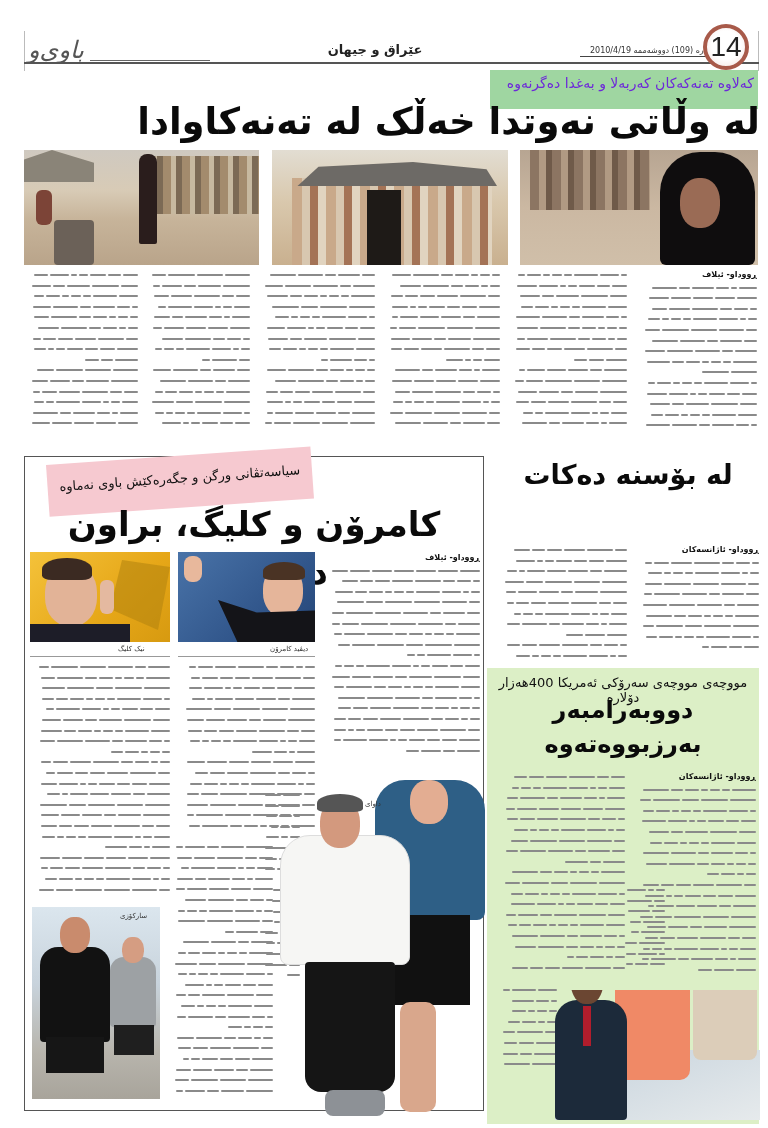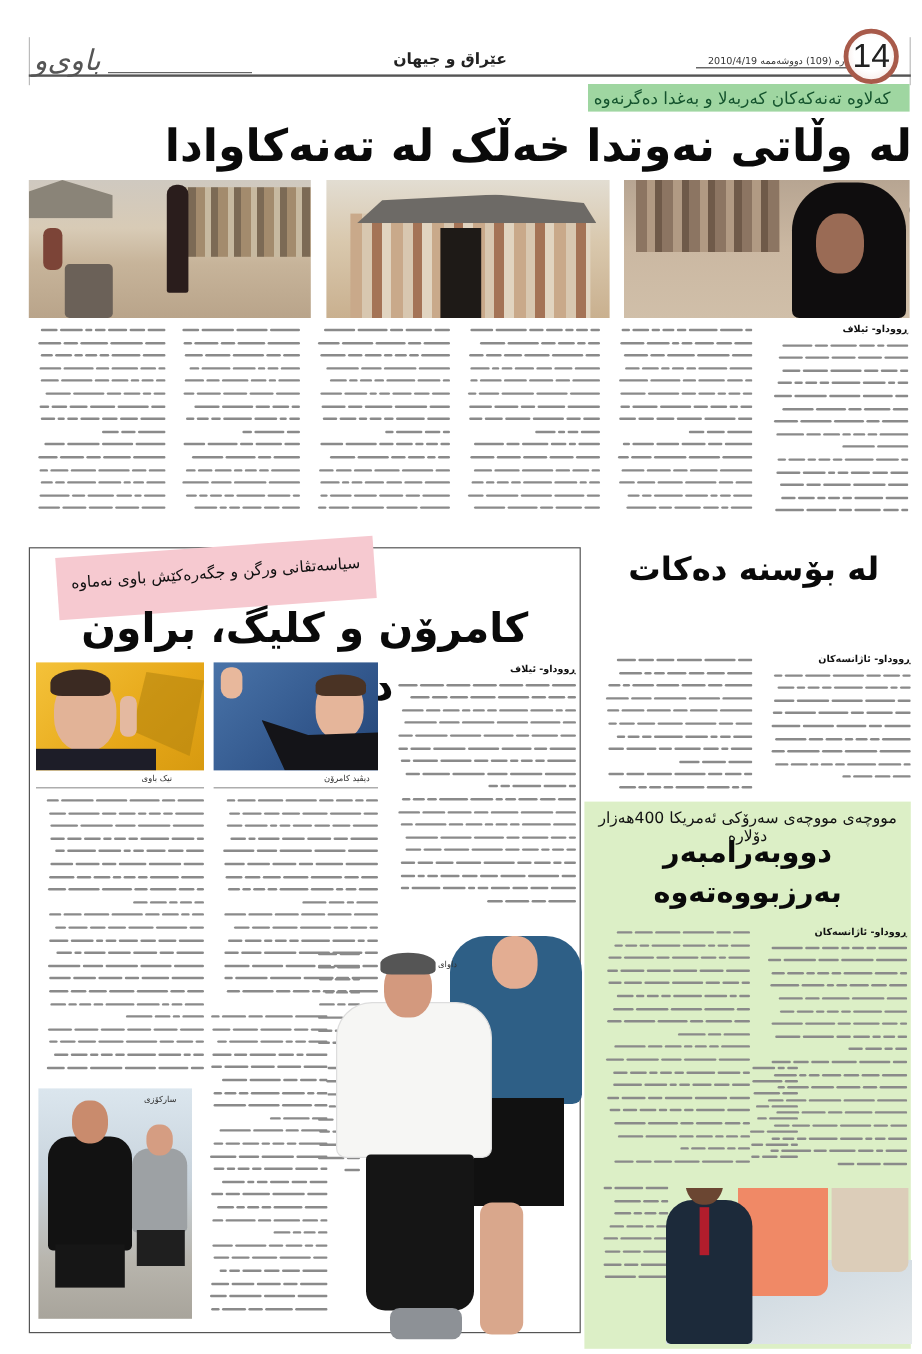--- a/index.html
+++ b/index.html
@@ -12,21 +12,21 @@
   .masthead-rule.r { left: 758px; }
   .logo { position: absolute; left: 28px; top: 36px; font-family: "DejaVu Serif", serif; font-size: 24px; color: #555; letter-spacing: -1px; font-style: italic; }
   .logo-line { position: absolute; left: 90px; top: 60px; width: 120px; height: 1px; background: #666; }
   .section-title { position: absolute; left: 300px; top: 42px; width: 150px; text-align: center; font-size: 13px; font-weight: bold; color: #222; }
   .header-rule { position: absolute; left: 24px; top: 62px; width: 735px; height: 2px; background: #555; }
   .issue-line { position: absolute; left: 590px; top: 46px; font-size: 8px; color: #333; white-space: nowrap; }
   .issue-line-rule { position: absolute; left: 580px; top: 56px; width: 133px; height: 1px; background: #444; }
   .page-num { position: absolute; left: 703px; top: 24px; width: 46px; height: 46px; border-radius: 50%; border: 4px solid #a85a4a; background: radial-gradient(circle at 50% 45%, #fff 50%, #f2e0dc 100%); font-size: 28px; font-family: "Liberation Sans", sans-serif; color: #222; text-align: center; line-height: 38px; }
 
   
-  .kicker-green { position: absolute; left: 490px; top: 70px; width: 268px; height: 23px; background: #9fd6a1; font-size: 14px; color: #14532d; text-align: right; padding-right: 16px; line-height: 27px; direction: rtl; }
+  .kicker-green { position: absolute; left: 490px; top: 70px; width: 268px; height: 39px; background: #9fd6a1; font-size: 14px; color: #6d28d9; text-align: right; padding-right: 4px; line-height: 27px; direction: rtl; }
   .main-headline { position: absolute; left: 110px; top: 98px; width: 650px; font-size: 37px; font-weight: bold; color: #0a0a0a; text-align: right; direction: rtl; letter-spacing: 1px; line-height: 48px; font-family: "DejaVu Sans", sans-serif; }
 
   
   .photo { position: absolute; overflow: hidden; }
   .photo-1 { left: 24px; top: 150px; width: 235px; height: 115px; background: linear-gradient(180deg, #cfc9c0 0%, #d8cbb6 35%, #c7b49a 60%, #b9a48a 100%); }
   .photo-2 { left: 272px; top: 150px; width: 236px; height: 115px; background: linear-gradient(180deg, #e2ddd2 0%, #d9c8ad 45%, #c9b08f 100%); }
   .photo-3 { left: 520px; top: 150px; width: 238px; height: 115px; background: linear-gradient(180deg, #b7a592 0%, #cbb8a2 50%, #d0bfa9 100%); }
   .ph-shape { position: absolute; }
 
   
@@ -198,21 +198,21 @@
 <div class="pink-kicker">سیاسەتڤانی ورگن و جگەرەکێش باوی نەماوە</div>
 <div class="hl-2">کامرۆن و کلیگ، براون دەبەزێنن</div>
 
 <div class="photo photo-clegg">
   <div class="ph-shape" style="left:80px;top:8px;width:60px;height:70px;background:#b6850f;clip-path:polygon(20% 0,100% 10%,80% 100%,0 70%);opacity:.6;"></div>
   <div class="ph-shape" style="left:15px;top:12px;width:52px;height:62px;background:#e2b397;border-radius:45%;"></div>
   <div class="ph-shape" style="left:12px;top:6px;width:50px;height:22px;background:#3b2a22;border-radius:50% 50% 20% 20%;"></div>
   <div class="ph-shape" style="left:0;top:72px;width:100px;height:18px;background:#1d1d28;"></div>
   <div class="ph-shape" style="left:70px;top:28px;width:14px;height:34px;background:#e4b9a0;border-radius:6px;"></div>
 </div>
-<div class="caption" style="left:118px;top:645px;">نیک باوی</div>
+<div class="caption" style="left:118px;top:645px;">نیک کلیگ</div>
 <div class="caption-rule" style="left:30px;top:656px;width:140px;"></div>
 
 <div class="photo photo-cameron">
   <div class="ph-shape" style="left:85px;top:14px;width:40px;height:50px;background:#e5b59a;border-radius:45%;"></div>
   <div class="ph-shape" style="left:85px;top:10px;width:42px;height:18px;background:#4a3324;border-radius:50% 50% 20% 20%;"></div>
   <div class="ph-shape" style="left:40px;top:48px;width:97px;height:42px;background:#141418;clip-path:polygon(0 0,40% 30%,100% 25%,100% 100%,20% 100%);"></div>
   <div class="ph-shape" style="left:6px;top:4px;width:18px;height:26px;background:#e8b89c;border-radius:8px;"></div>
 </div>
 <div class="caption" style="left:270px;top:645px;">دیڤید کامرۆن</div>
 <div class="caption-rule" style="left:178px;top:656px;width:137px;"></div>

